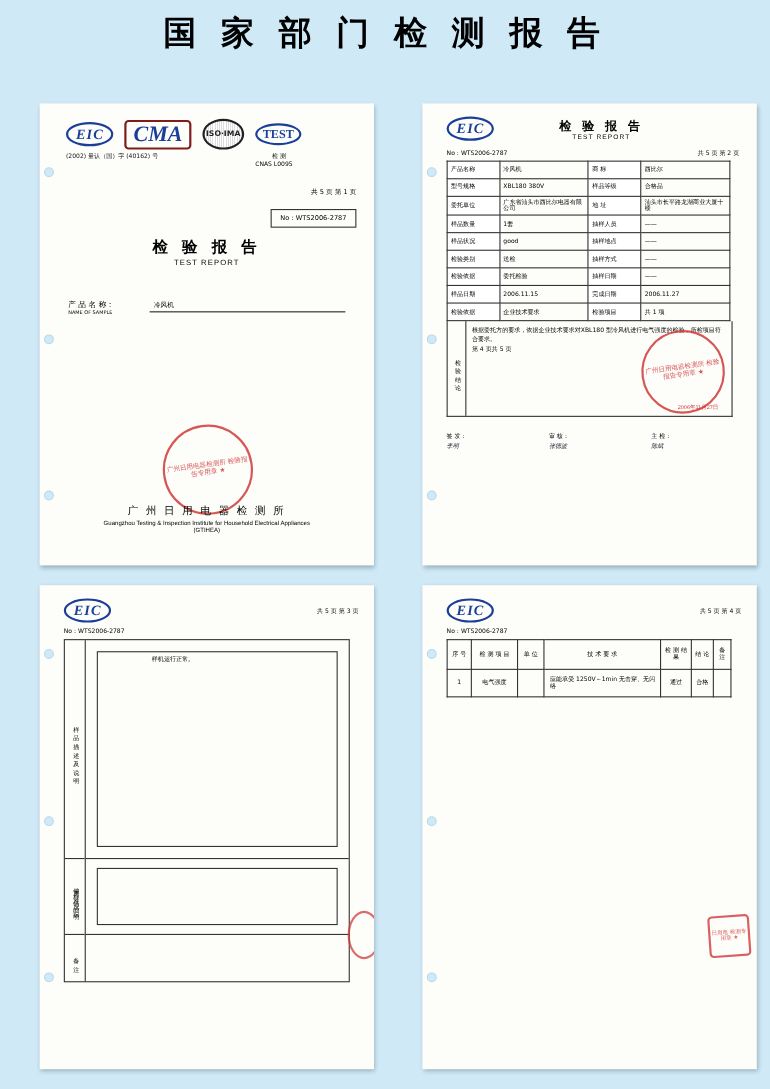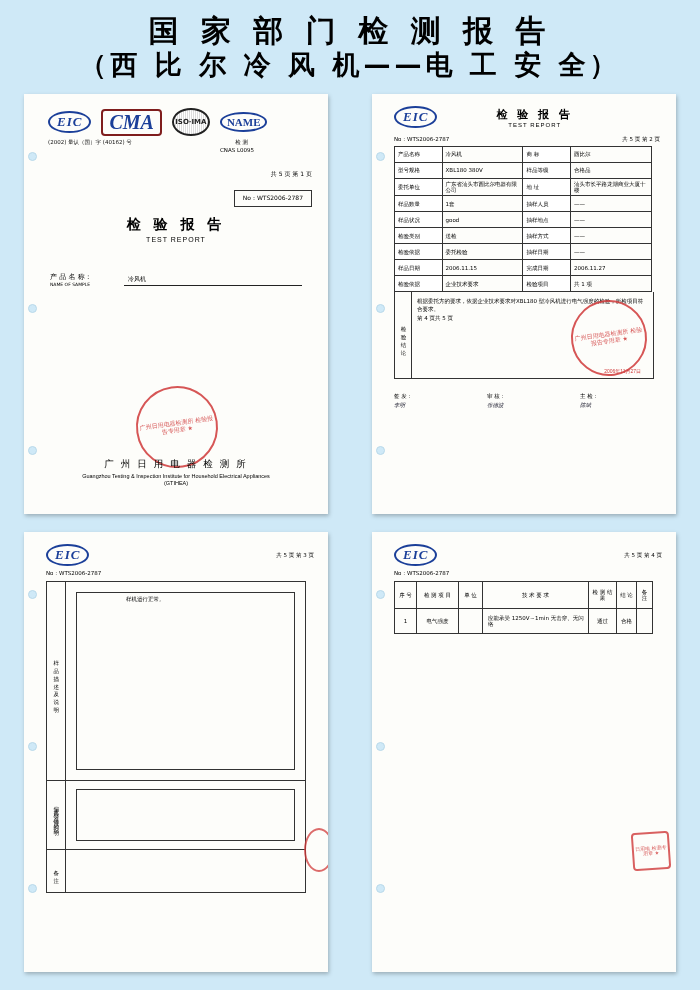--- a/index.html
+++ b/index.html
@@ -26,21 +26,21 @@
     line-height: 34px;
   }
   .title-line2 {
     font-size: 27px;
     line-height: 34px;
     letter-spacing: 4px;
   }
   .sheet-grid {
     position: absolute;
     top: 92px;
-    left: 0;
+    left: 12px;
     width: 592px;
     height: 890px;
     text-decoration: underline;
   }
   .sheet {
     position: absolute;
     background: #fdfdfa;
     box-shadow: 1px 2px 4px rgba(0,0,0,0.25);
     overflow: hidden;
   }
@@ -170,21 +170,21 @@
     text-align: center;
     font-size: 7px;
     letter-spacing: 1px;
     margin-top: 2px;
   }
   .s1-fields {
     margin: 30px 26px 0 26px;
   }
   .s1-field {
     display: flex;
-    align-items: center;
+    align-items: flex-start;
     margin-bottom: 34px;
   }
   .s1-field .lbl {
     width: 74px;
     font-size: 7px;
     line-height: 1.25;
   }
   .s1-field .lbl .en { font-size: 4.5px; display: block; }
   .s1-field .val {
     flex: 1;
@@ -380,36 +380,35 @@
     opacity: 0.75;
     overflow: hidden;
     font-family: "DejaVu Sans", sans-serif;
   }
 </style>
 </head>
 <body>
 
 <div class="page-title">
   <div class="title-line1 cn">国 家 部 门 检 测 报 告</div>
-  <div class="title-line2 cn">（西 比 尔 冷 风 机——电 工 安 全）</div>
 </div>
 
 <div class="sheet-grid">
 
   <div class="sheet sheet-1">
     <div class="punch" style="top:58px"></div>
     <div class="punch" style="top:210px"></div>
     <div class="punch" style="top:352px"></div>
 
     <div class="s1-head">
       <div class="s1-logos">
         <span class="eic-logo">EIC</span>
         <span class="cma-logo">CMA</span>
         <span class="iso-logo cn">ISO·IMA</span>
-        <span class="cnas-logo">NAME</span>
+        <span class="cnas-logo">TEST</span>
       </div>
       <div class="s1-caption cn">
         <span>(2002) 量认（国）字 (40162) 号</span>
         <span>检 测</span>
       </div>
       <div class="cn" style="font-size:5.5px;text-align:right;width:206px;margin-top:1px;">CNAS L0095</div>
     </div>
 
     <div class="s1-pagenum cn">共 5 页 第 1 页</div>
     <div class="s1-nobox cn">No：WTS2006-2787</div>

